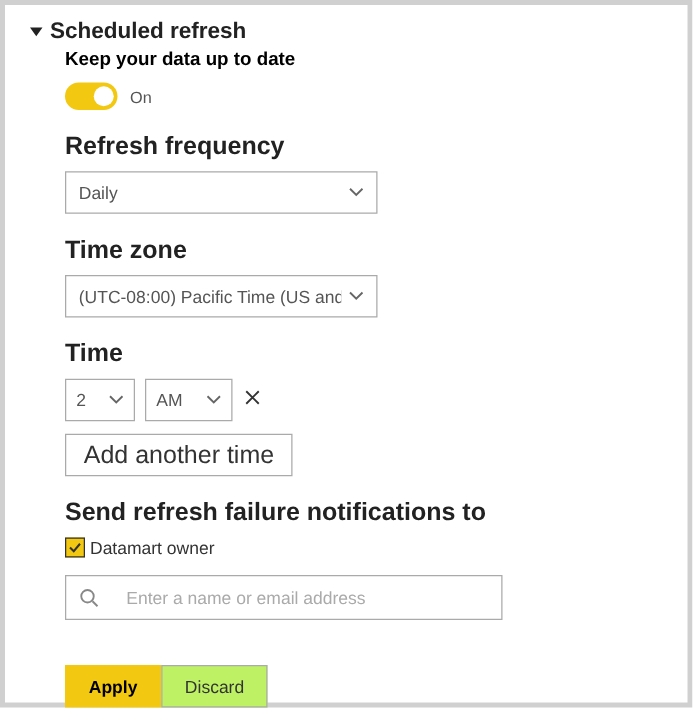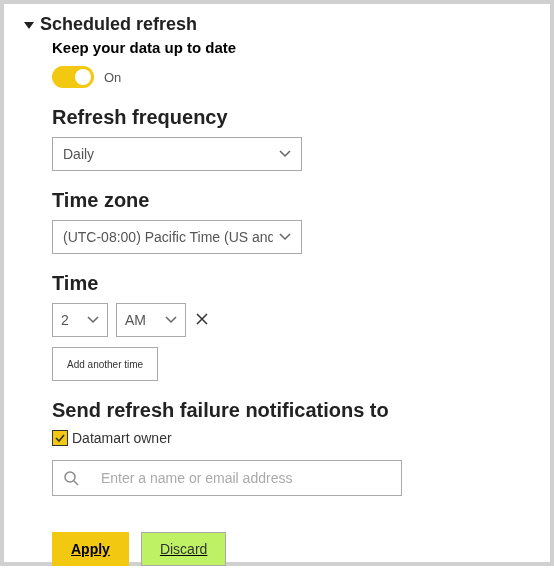--- a/index.html
+++ b/index.html
@@ -103,21 +103,21 @@
     font-size: 16px;
     color: #333;
     padding: 0 2px;
     cursor: pointer;
   }
   .add-time-btn {
     border: 1px solid #aaa;
     background: #fff;
     height: 34px;
     padding: 0 14px;
-    font-size: 10px;
+    font-size: 20px;
     color: #333;
     display: inline-flex;
     align-items: center;
   }
   .checkbox-row {
     display: flex;
     align-items: center;
     gap: 4px;
     margin-top: 6px;
     margin-bottom: 14px;
@@ -143,23 +143,21 @@
     align-items: center;
     padding: 0 10px;
     gap: 22px;
   }
   .search-box .placeholder {
     color: #aaa;
     font-size: 14px;
   }
   .footer {
     display: flex;
-    gap: 12px;
     margin-top: 36px;
-    text-decoration: underline;
   }
   .btn {
     height: 34px;
     padding: 0 18px;
     font-size: 14px;
     display: inline-flex;
     align-items: center;
     border: 1px solid transparent;
     font-family: inherit;
   }

